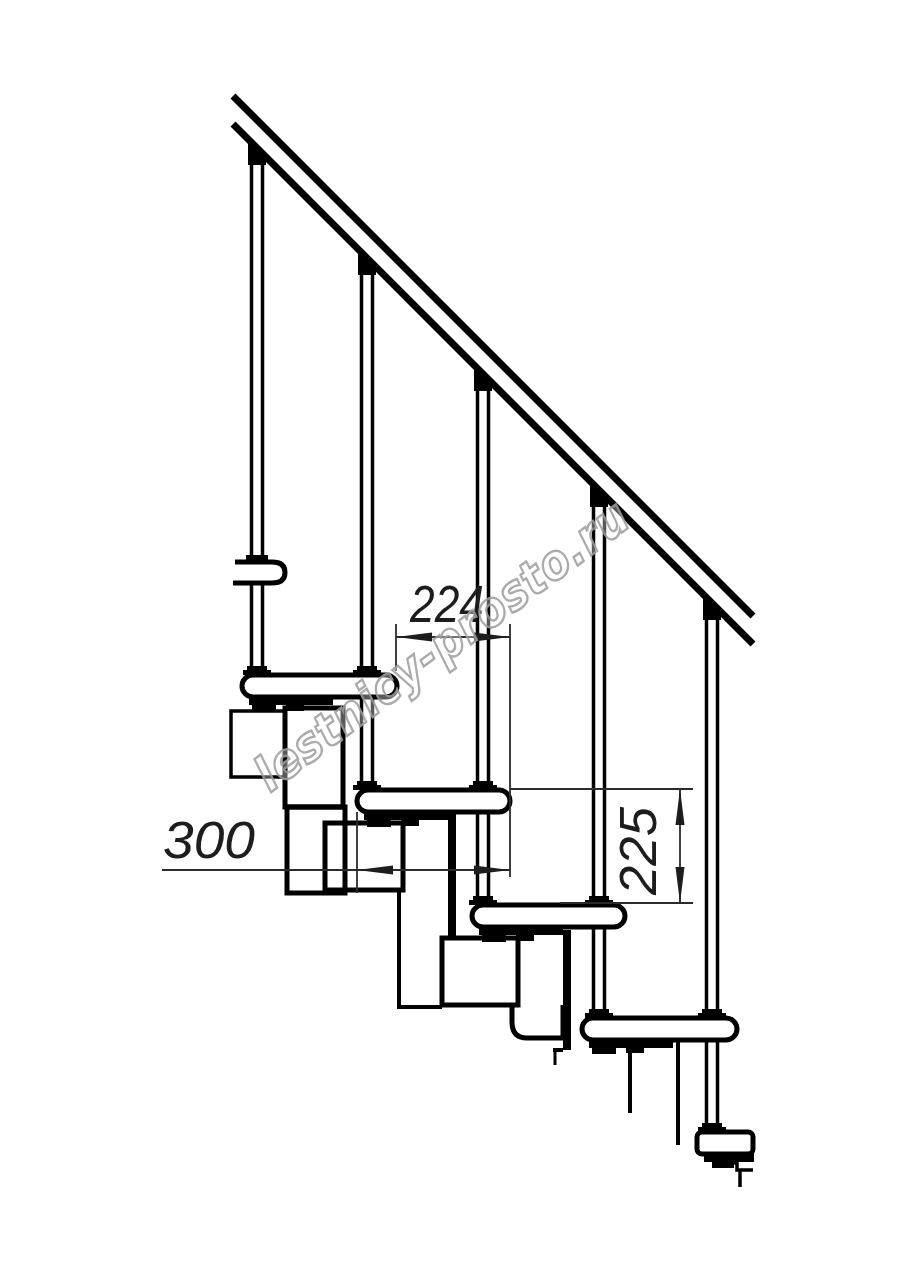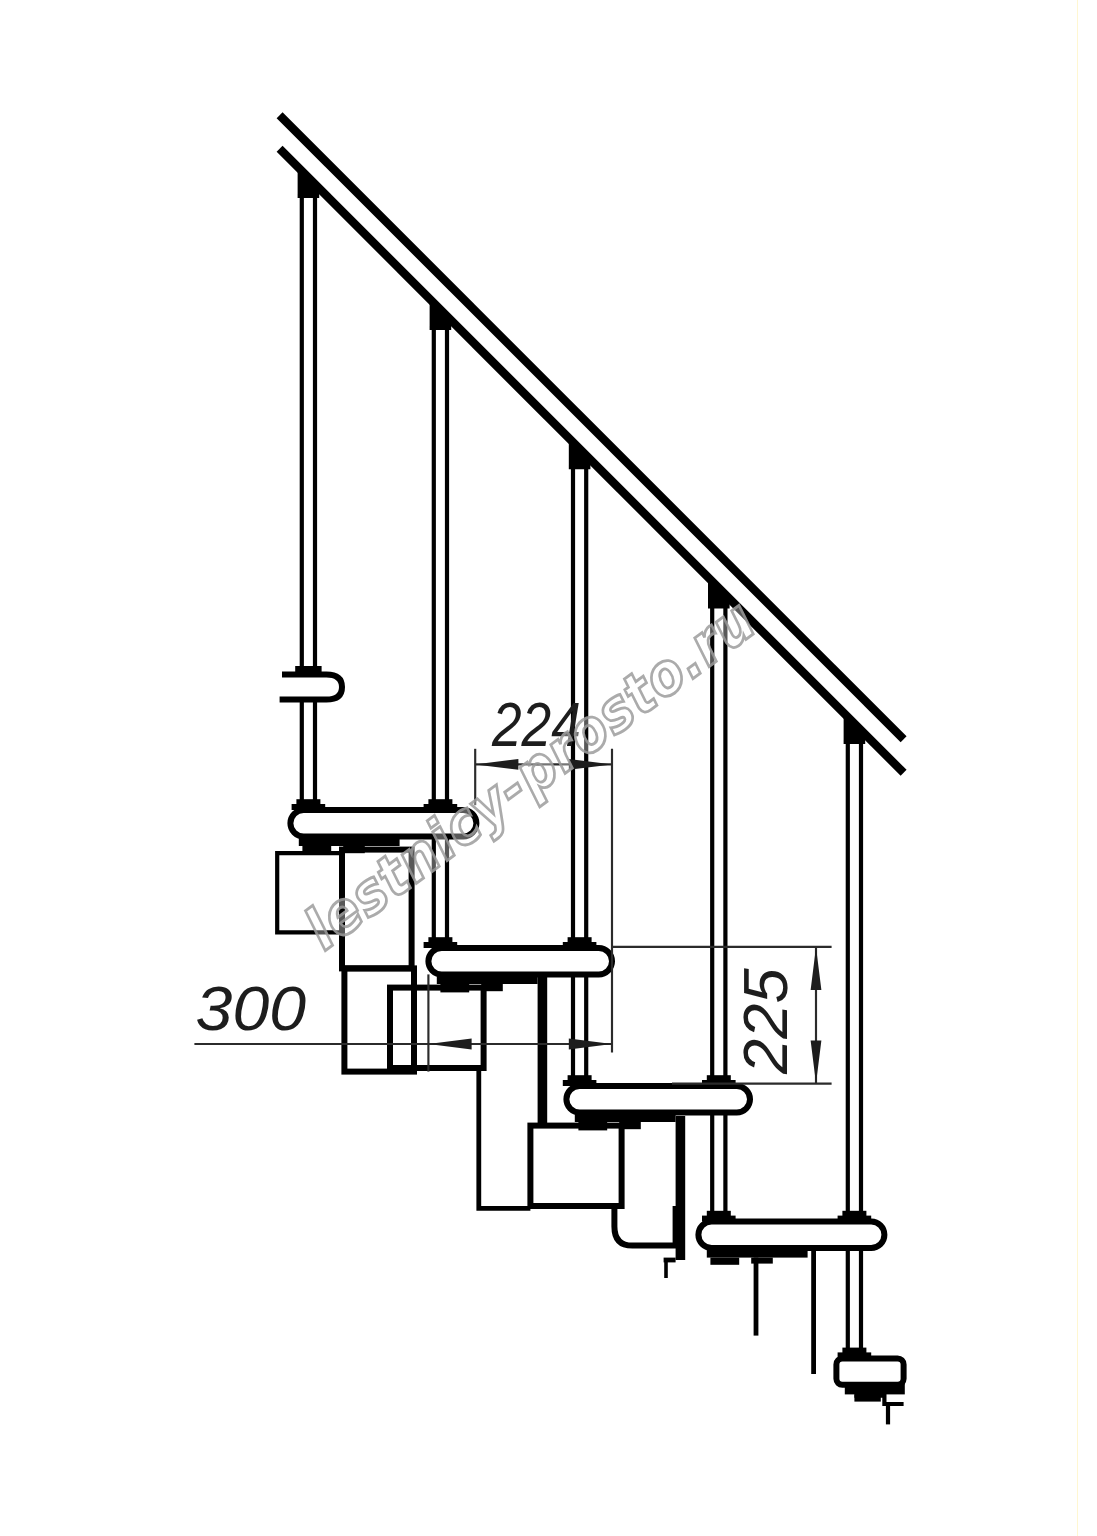--- a/index.html
+++ b/index.html
@@ -1,16 +1,16 @@
 <!DOCTYPE html>
 <html><head>
 <meta charset="utf-8">
 <style>
   html,body{margin:0;padding:0;background:#fff;}
-  .stage{position:relative;width:898px;height:1280px;background:#fde047;overflow:hidden;
+  .stage{position:relative;width:898px;height:1280px;background:#7dd3fc;overflow:hidden;
          font-family:"Liberation Sans",sans-serif;}
   svg{display:block;}
   .dim-text{font-family:"Liberation Sans",sans-serif;font-style:italic;fill:#1d1d1d;
             font-size:52px;}
   .watermark{font-family:"DejaVu Sans",sans-serif;font-style:italic;font-weight:bold;
              font-size:48px;fill:rgba(255,255,255,0.40);stroke:#a0a0a0;stroke-width:2.4;
              opacity:0.88;letter-spacing:1px;}
 </style>
 </head>
 <body>

